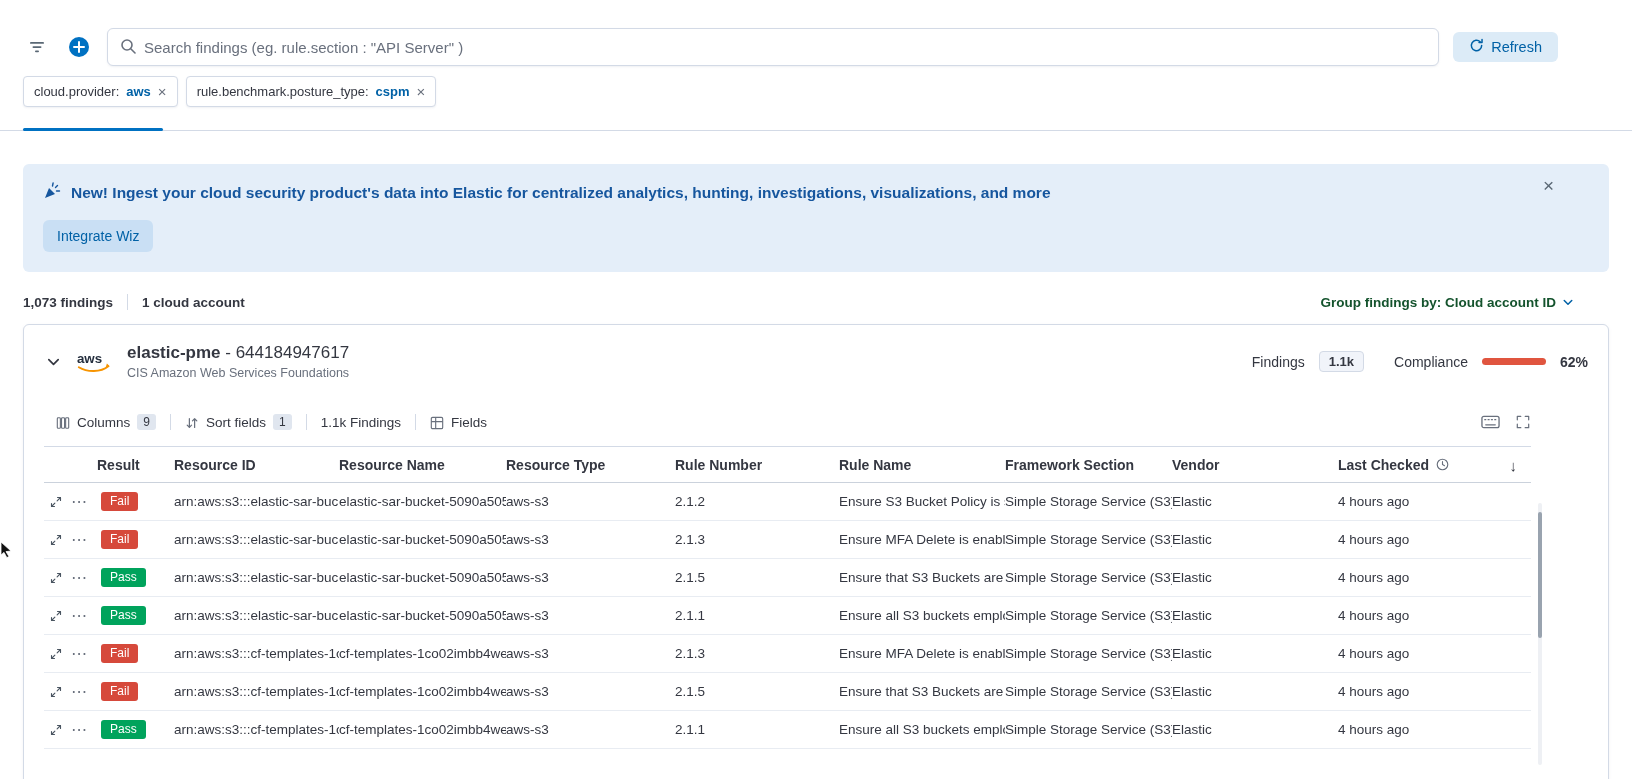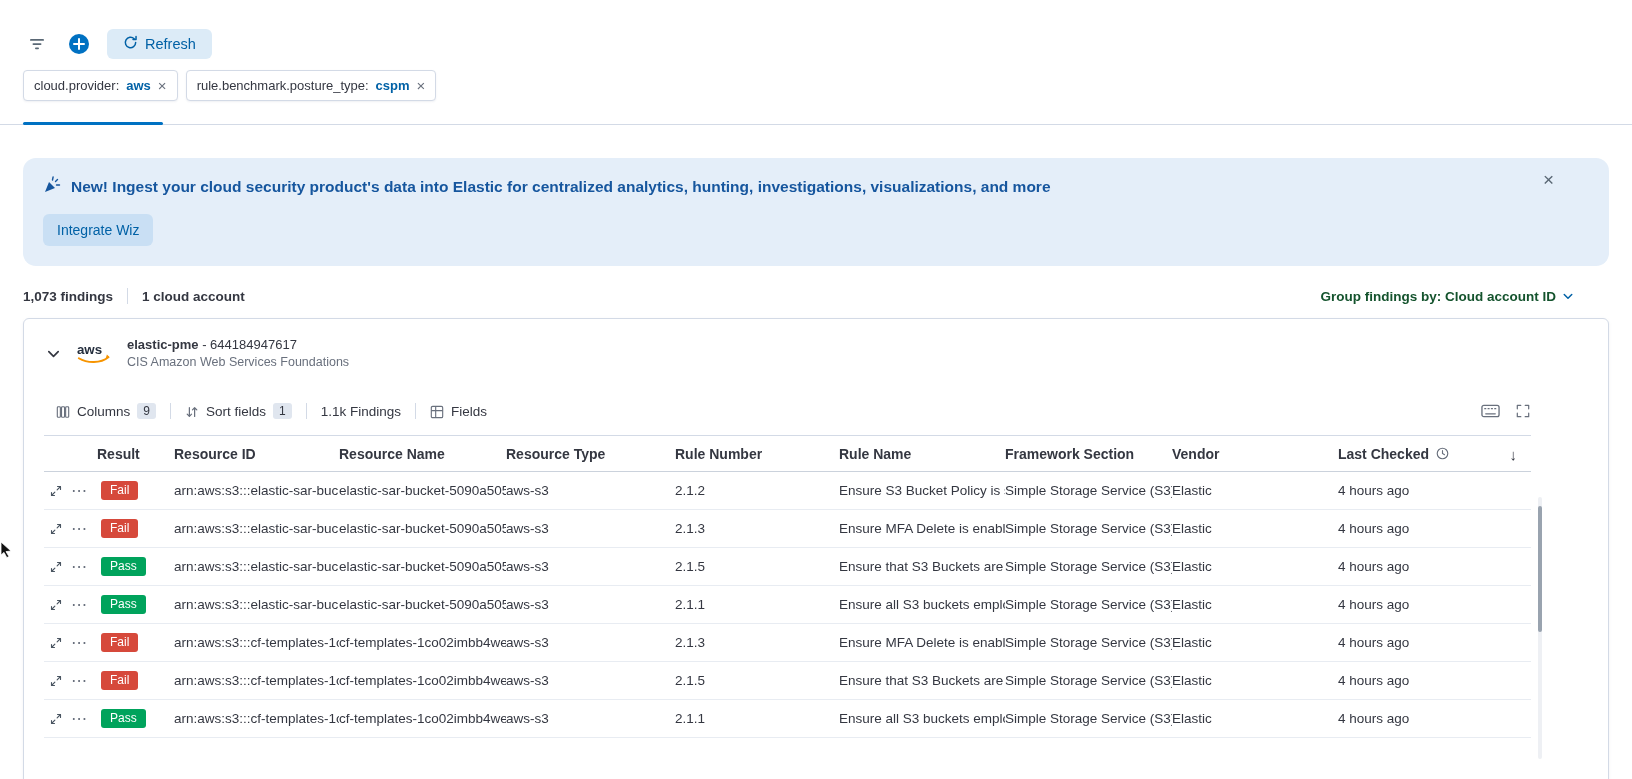--- a/index.html
+++ b/index.html
@@ -23,37 +23,37 @@
   .pills { display: flex; gap: 8px; margin: 10px 23px 0; }
   .pill { display: flex; align-items: center; gap: 7px; height: 31px; padding: 0 10px; border: 1px solid #d3dae6; border-radius: 4px; background: #fff; font-size: 13px; color: #343741; box-shadow: 0 1px 2px rgba(152,162,179,0.15); cursor: pointer; }
   .pill .val { color: #0061a6; font-weight: 600; }
   .pill .x { color: #69707d; font-size: 15px; line-height: 1; cursor: pointer; }
 
   
   .tabbar { margin: 0 0 0 0; height: 24px; border-bottom: 1px solid #d3dae6; position: relative; }
   .tab-indicator { position: absolute; left: 23px; bottom: -1px; width: 140px; height: 3px; background: #0071c2; border-radius: 2px; }
 
   
-  .banner { position: relative; margin: 33px 23px 0; background: #e4eef9; border-radius: 13px; padding: 18px 20px 20px; }
+  .banner { position: relative; margin: 33px 23px 0; background: #e4eef9; border-radius: 6px; padding: 18px 20px 20px; }
   .banner-title { display: flex; align-items: center; gap: 10px; color: #16569e; font-size: 15.5px; font-weight: 700; }
   .banner-close { position: absolute; top: 12px; right: 55px; border: none; background: none; color: #5a6875; font-size: 19px; cursor: pointer; line-height: 1; }
   .banner-cta { margin-top: 16px; height: 32px; border: none; border-radius: 6px; background: #c9dff4; color: #0061a6; font-size: 14px; font-weight: 500; padding: 0 14px; cursor: pointer; font-family: "Liberation Sans", sans-serif; }
 
   
   .stats { display: flex; align-items: center; margin: 22px 23px 0; padding-right: 35px; font-size: 13.5px; }
   .stats .stat { font-weight: 600; color: #343741; }
   .stats .divider { width: 1px; height: 16px; background: #d3dae6; margin: 0 14px; }
   .group-by { margin-left: auto; color: #14532d; font-weight: 700; display: flex; align-items: center; gap: 6px; cursor: pointer; font-size: 13.5px; }
 
   
   .card { position: relative; margin: 14px 23px 0; border: 1px solid #d3dae6; border-radius: 6px; background: #fff; height: 474px; overflow: hidden; box-shadow: 0 1px 3px rgba(152,162,179,0.15); }
   .card-header { display: flex; align-items: center; padding: 18px 20px 12px; gap: 12px; }
   .chevron-btn { background: none; border: none; cursor: pointer; padding: 2px; display: flex; }
   .aws-logo { width: 40px; display: flex; align-items: center; }
-  .acct-text .line1 { font-size: 13px; }
+  .acct-text .line1 { font-size: 17px; }
   .acct-text .line1 .name { font-weight: 700; }
   .acct-text .line2 { font-size: 12.5px; color: #69707d; margin-top: 3px; }
   .card-header-right { margin-left: auto; display: flex; align-items: center; gap: 14px; }
   .findings-badge { border: 1px solid #d3dae6; background: #f1f4fa; border-radius: 4px; font-size: 13px; font-weight: 600; padding: 2px 9px; }
   .compliance-label { margin-left: 16px; }
   .compliance-bar { width: 64px; height: 7px; border-radius: 4px; background: #e0553f; overflow: hidden; }
   .compliance-bar .fill { height: 100%; width: 75%; background: #2e9d63; }
   .compliance-pct { font-weight: 700; }
 
   
@@ -96,20 +96,29 @@
           <rect x="3.5" y="7.2" width="9" height="1.8" rx="0.9" fill="#5a6875"></rect>
           <rect x="6" y="11.4" width="4" height="1.8" rx="0.9" fill="#5a6875"></rect>
         </svg>
     </span>
     <span class="icon-btn">
       <svg width="24" height="24" viewBox="0 0 24 24">
           <circle cx="12" cy="12" r="10" fill="#0071c2"></circle>
           <path d="M12 7v10M7 12h10" stroke="#fff" stroke-width="2" stroke-linecap="round"></path>
         </svg>
     </span>
+    <div class="search-box">
+      <span>
+        <svg width="16" height="16" viewBox="0 0 16 16" fill="none">
+            <circle cx="7" cy="7" r="5" stroke="#69707d" stroke-width="1.6"></circle>
+            <path d="M11 11l4 4" stroke="#69707d" stroke-width="1.6" stroke-linecap="round"></path>
+          </svg>
+      </span>
+      <input type="text" placeholder="Search findings (eg. rule.section : &quot;API Server&quot; )" style="">
+    </div>
     <button class="refresh-btn">
       <span>
         <svg width="15" height="15" viewBox="0 0 16 16" fill="none">
             <path d="M13.5 8a5.5 5.5 0 1 1-1.6-3.9" stroke="#0061a6" stroke-width="1.6" stroke-linecap="round"></path>
             <path d="M13.9 1.6v3.2h-3.2" stroke="#0061a6" stroke-width="1.6" stroke-linecap="round" stroke-linejoin="round"></path>
           </svg>
       </span>
       <span>Refresh</span>
     </button>
   </div>
@@ -170,20 +179,27 @@
           <path d="M4 18.5c9 5.5 23 5.5 31-1" stroke="#f79400" stroke-width="2" fill="none" stroke-linecap="round"></path>
           <path d="M33.5 14.5l3 3-4.2 1z" fill="#f79400"></path>
         </svg>
       </span>
       <div class="acct-text">
         <div class="line1">
           <span class="name">elastic-pme</span>
           <span>- 644184947617</span>
         </div>
         <div class="line2">CIS Amazon Web Services Foundations</div>
+      </div>
+      <div class="card-header-right">
+        <span>Findings</span>
+        <span class="findings-badge">1.1k</span>
+        <span class="compliance-label">Compliance</span>
+        <span class="compliance-bar"><span class="fill"></span></span>
+        <span class="compliance-pct">62%</span>
       </div>
     </div>
 
     <div class="grid-toolbar">
       <span class="tb-item">
         <svg width="14" height="14" viewBox="0 0 16 16" fill="none">
             <rect x="1.5" y="2" width="3.5" height="12" rx="1" stroke="#69707d" stroke-width="1.3"></rect>
             <rect x="6.3" y="2" width="3.5" height="12" rx="1" stroke="#69707d" stroke-width="1.3"></rect>
             <rect x="11" y="2" width="3.5" height="12" rx="1" stroke="#69707d" stroke-width="1.3"></rect>
           </svg>

